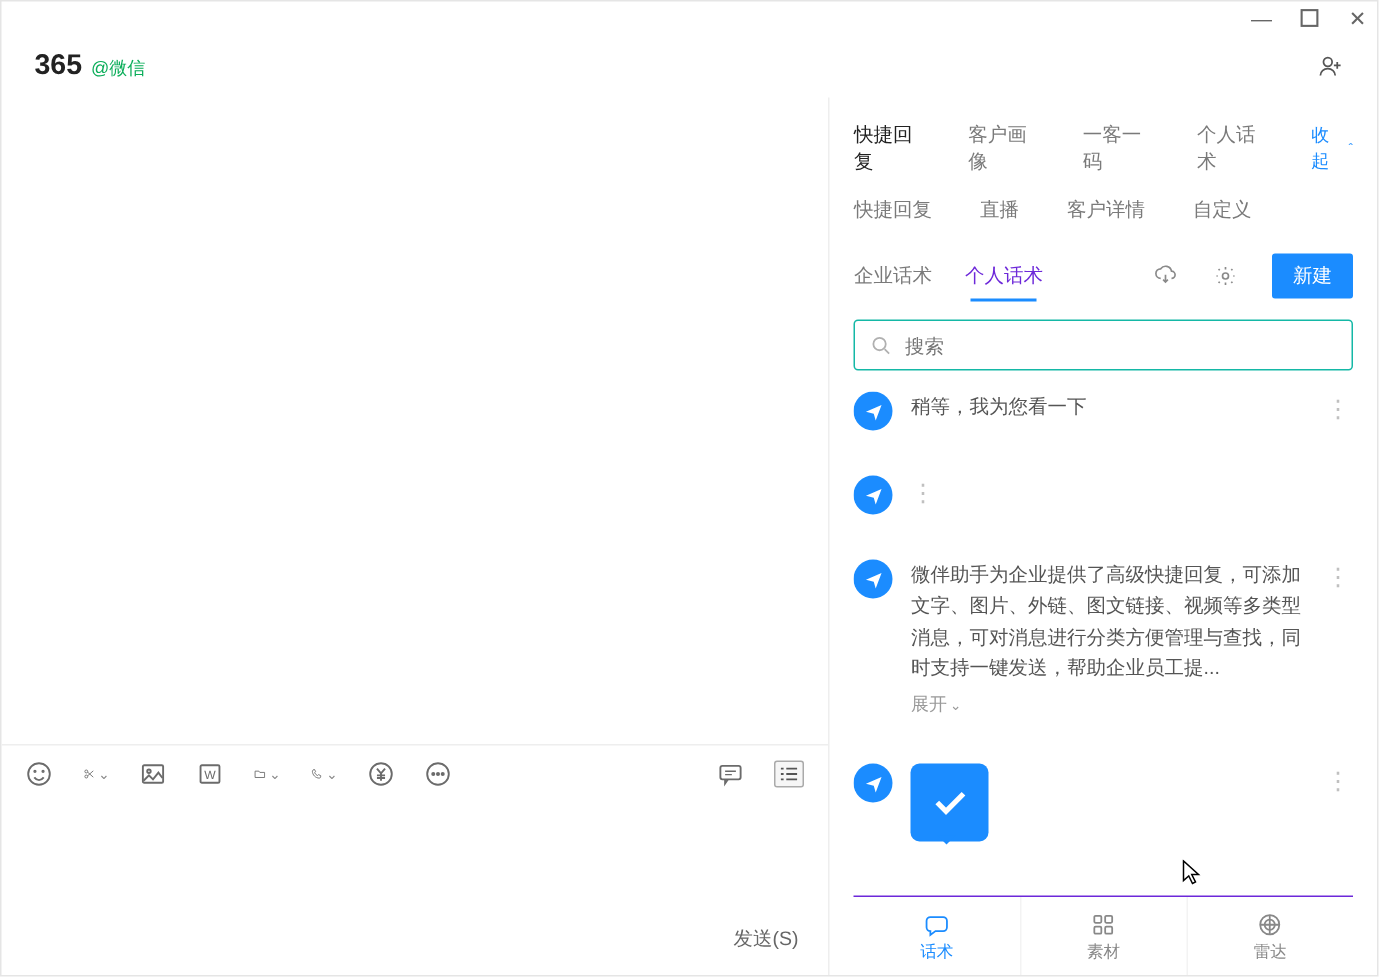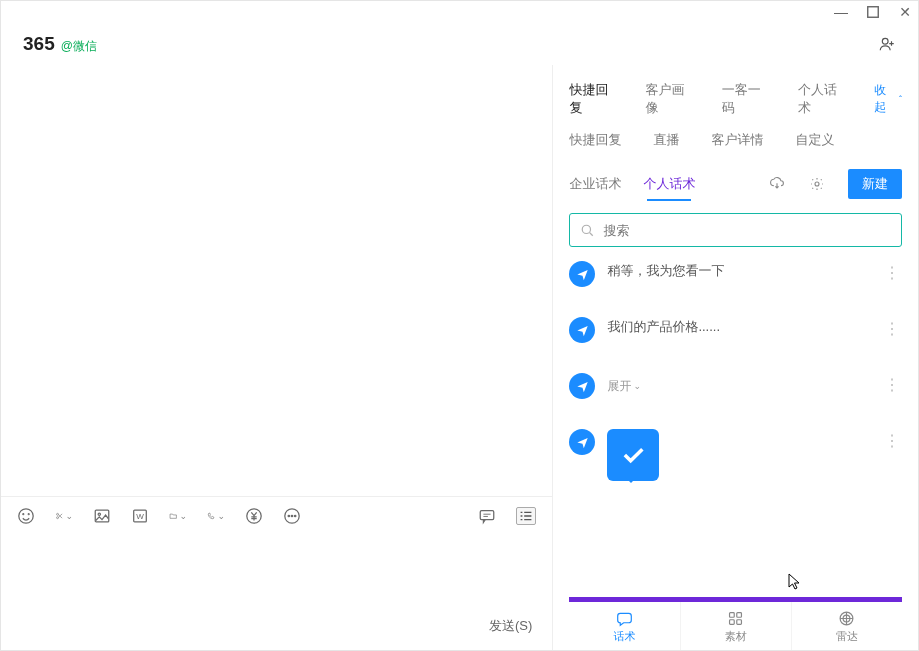--- a/index.html
+++ b/index.html
@@ -59,21 +59,21 @@
 .item { display: flex; gap: 12px; margin-bottom: 30px; }
 .sendcircle { width: 26px; height: 26px; border-radius: 50%; background: #1b8cff; flex-shrink: 0; display: flex; align-items: center; justify-content: center; cursor: pointer; }
 .sendcircle svg { width: 13px; height: 13px; fill: #fff; }
 .itext { flex: 1; font-size: 13px; color: #555; line-height: 1.6; }
 .expand { font-size: 12px; color: #999; margin-top: 4px; cursor: pointer; display: flex; align-items: center; gap: 2px;}
 .imore { width: 14px; color: #c0c0c0; cursor: pointer; font-size: 16px; flex-shrink: 0; padding-top:2px;}
 .checkbox-img { width: 52px; height: 52px; background: #1b8cff; border-radius: 6px; display:flex; align-items:center; justify-content:center; position:relative;}
 .checkbox-img::after { content:""; position:absolute; bottom:-8px; left:18px; width:0;height:0; border:6px solid transparent; border-top-color:#1b8cff;}
 .checkbox-img svg { width: 28px; height: 28px; stroke:#fff; stroke-width:3; fill:none;}
 
-.bottomnav { border-top: 5px solid #6d28d9; height: 54px; display: flex; }
+.bottomnav { border-top: 1px solid #6d28d9; height: 54px; display: flex; }
 .bn { flex: 1; display: flex; flex-direction: column; align-items: center; justify-content: center; gap: 2px; font-size: 11px; color: #888; cursor: pointer; border-right:1px solid #f3f3f3;}
 .bn:last-child{border-right:none;}
 .bn.active { color: #1b8cff; }
 .bn svg { width: 17px; height: 17px; stroke: currentColor; fill: none; stroke-width: 1.4; }
 
 .cursor-arrow { position: absolute; left: 787px; top: 572px; pointer-events: none; }
 .cursor-arrow svg { width: 14px; height: 18px; }
 </style>
 </head>
 <body>
@@ -234,30 +234,30 @@
           </div>
         <div class="itext">稍等，我为您看一下</div>
         <div class="imore">⋮</div>
       </div>
       <div class="item">
         <div class="sendcircle">
             <svg viewBox="0 0 20 20">
               <path d="M2 10l16-7-6 16-2-7-8-2z"></path>
             </svg>
           </div>
-        <div class="itext">我们的产品价格......</div>
         <div class="imore">⋮</div>
       </div>
       <div class="item">
         <div class="sendcircle">
             <svg viewBox="0 0 20 20">
               <path d="M2 10l16-7-6 16-2-7-8-2z"></path>
             </svg>
           </div>
         <div class="itext">
+          <span>微伴助手为企业提供了高级快捷回复，可添加文字、图片、外链、图文链接、视频等多类型消息，可对消息进行分类方便管理与查找，同时支持一键发送，帮助企业员工提...</span>
           <div class="expand">
               <span>展开</span> 
               <span style="font-size:9px;">⌄</span>
             </div>
         </div>
         <div class="imore">⋮</div>
       </div>
       <div class="item">
         <div class="sendcircle">
             <svg viewBox="0 0 20 20">

